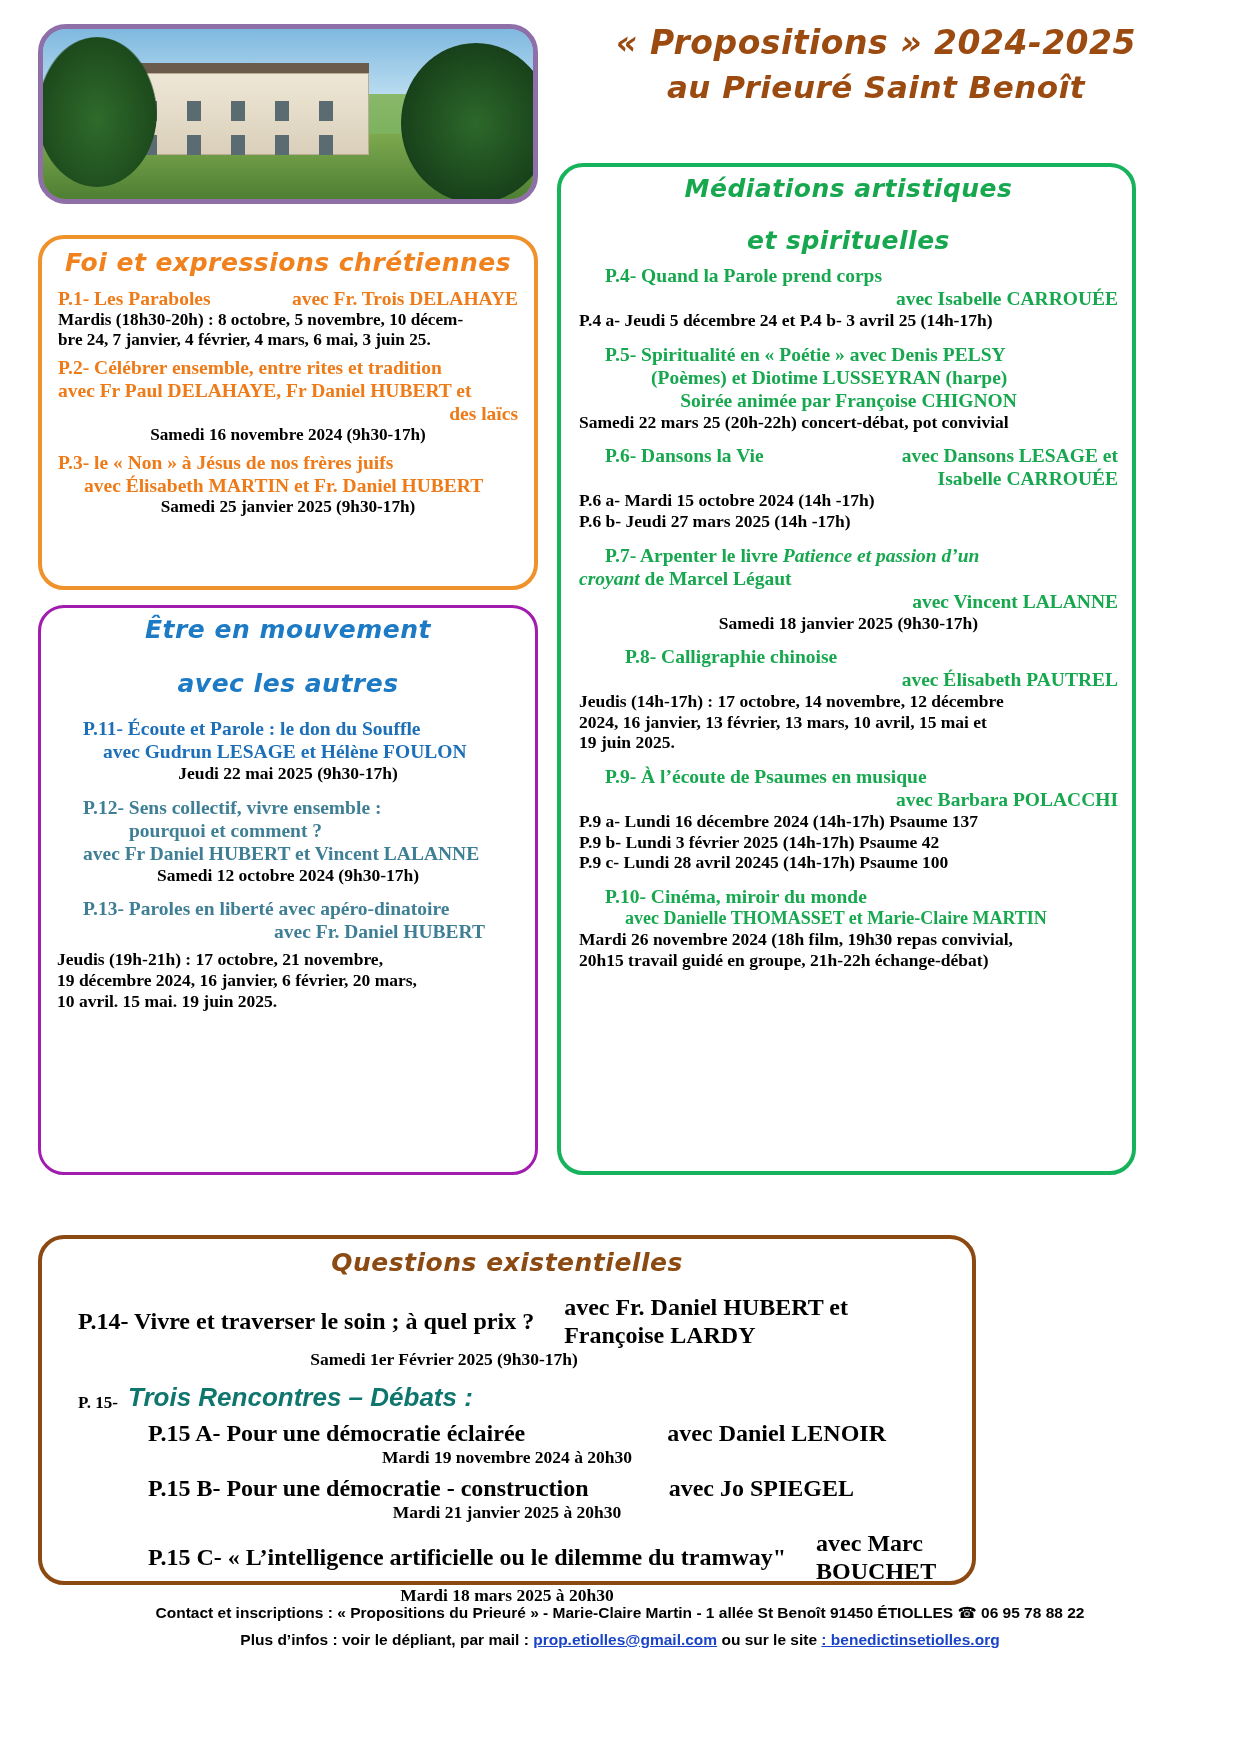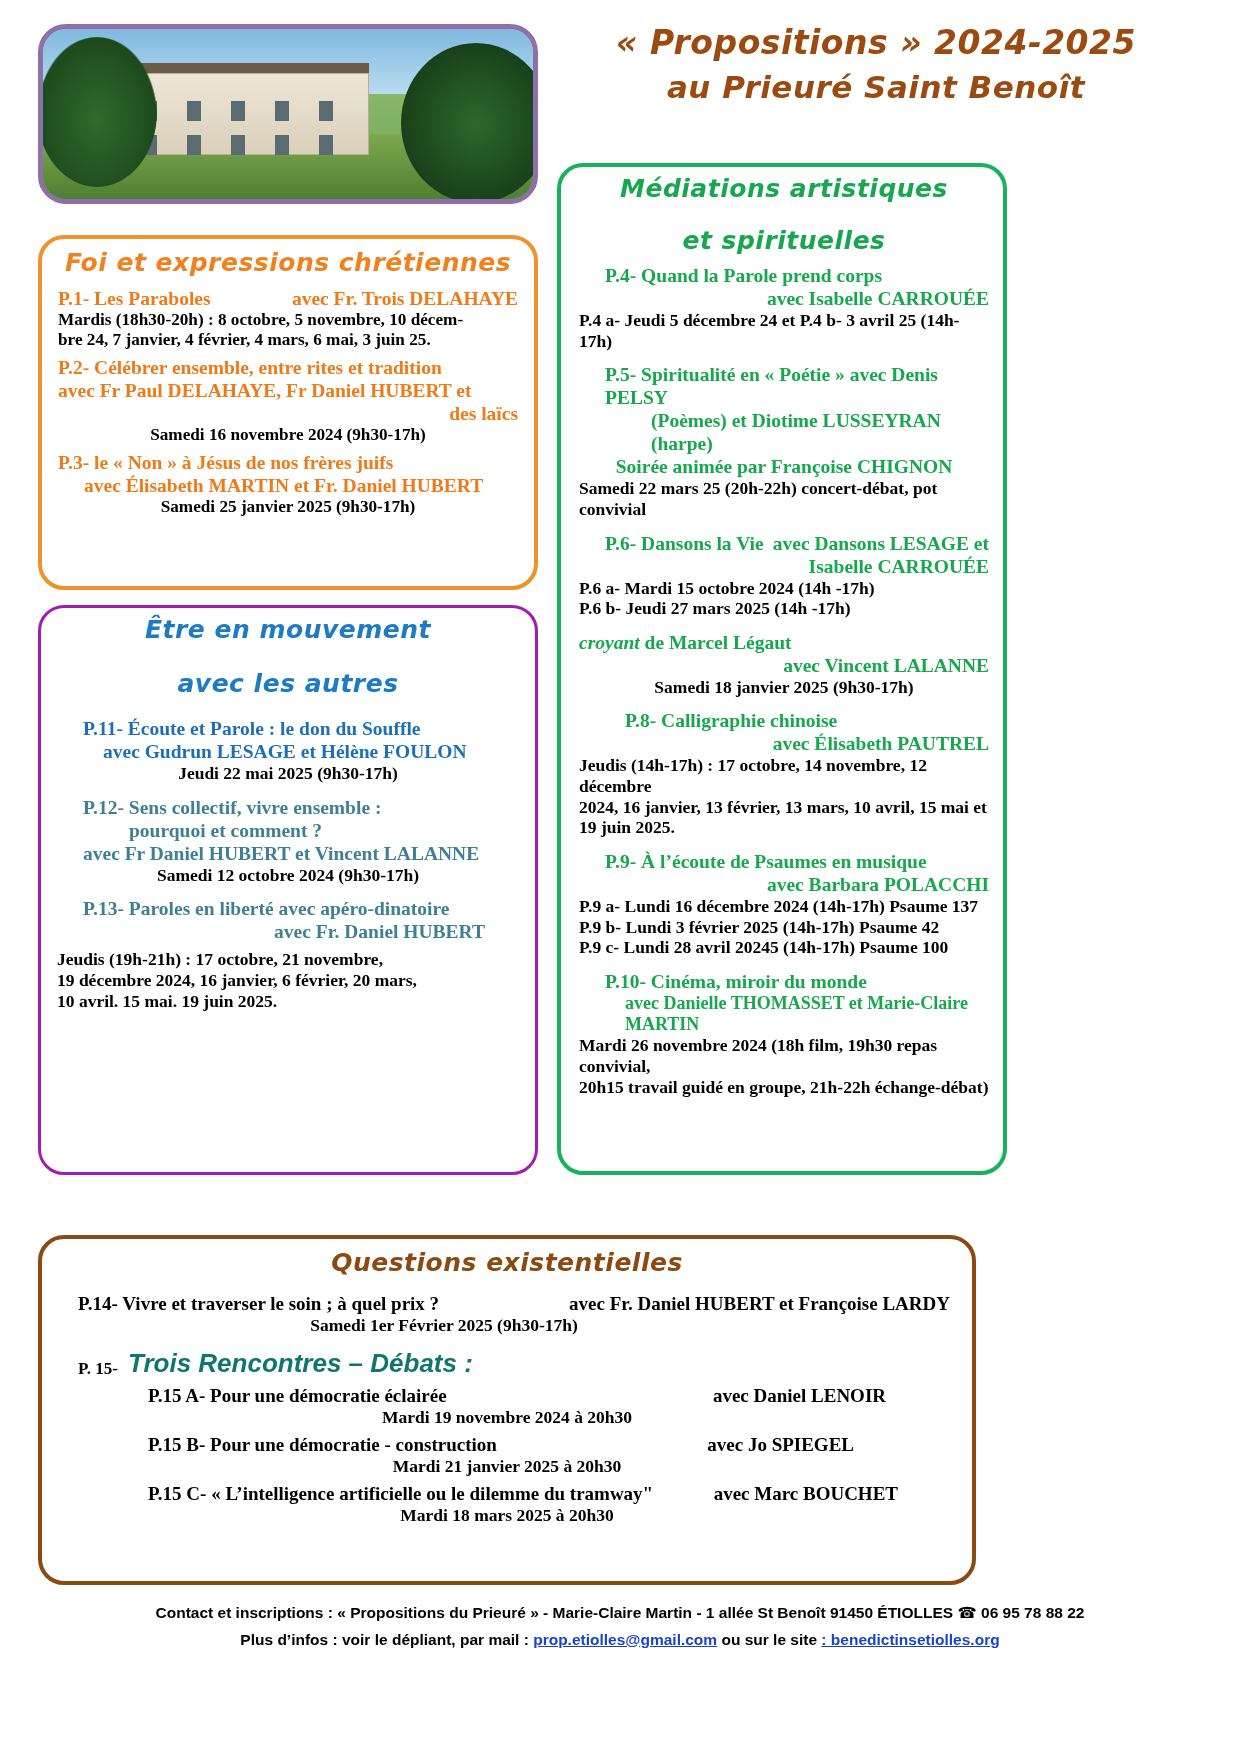--- a/index.html
+++ b/index.html
@@ -65,21 +65,21 @@
 
   
   .box { position:absolute; border-radius:26px; background:#fff; }
   .box-orange { border:4px solid #f0922b; }
   .box-blue   { border:3px solid #a21caf; }
   .box-green  { border:4px solid #17b35c; }
   .box-brown  { border:4px solid #8c4a13; }
 
   #box-foi    { left:38px;  top:235px;  width:500px; height:355px; }
   #box-etre   { left:38px;  top:605px;  width:500px; height:570px; }
-  #box-med    { left:557px; top:163px;  width:450px; height:1012px; }
+  #box-med    { left:557px; top:163px;  width:579px; height:1012px; }
   #box-quest  { left:38px;  top:1235px; width:938px; height:350px; }
 
   .inner { padding:10px 14px 8px 14px; }
 
   
   h2.sect {
     margin:0; padding:0;
     font-family:"DejaVu Sans", sans-serif;
     font-weight:bold; font-style:italic;
     text-align:center;
@@ -117,21 +117,21 @@
   
   #box-med .inner { padding:4px 14px 6px 18px; }
   #box-med .p-title { font-size:19.5px; }
   #box-med .p-line  { font-size:17.5px; }
 
   
   #box-etre .inner { padding:4px 16px; }
 
   
   #box-quest .inner { padding:6px 22px; }
-  #box-quest .p-title { font-size:19px; }
+  #box-quest .p-title { font-size:24px;gap:30px; }
   .rencontres {
     font-family:Liberation Sans, sans-serif;
     font-weight:bold; font-style:italic;
     color:#0f766e; font-size:26px;
   }
   .row { display:flex; align-items:center; }
   .row .left { flex:0 0 auto; }
   .row .right { margin-left:auto; }
 
   
@@ -277,20 +277,23 @@
           <span class="right">avec Dansons LESAGE et</span>
         </div>
         <div class="t p-title c-green rt">Isabelle CARROUÉE</div>
         <div class="t p-line">P.6 a- Mardi 15 octobre  2024  (14h -17h)</div>
         <div class="t p-line">P.6 b- Jeudi   27 mars  2025        (14h -17h)</div>
       </div>
 
       <div class="gap-m"></div>
 
       <div>
+        <div class="t p-title c-green ind1">
+          <span>P.7-  Arpenter le livre </span><span class="ital">Patience et passion d’un</span>
+        </div>
         <div class="t p-title c-green">
           <span class="ital">croyant</span><span>  de Marcel Légaut</span>
         </div>
         <div class="t p-title c-green rt">avec Vincent LALANNE</div>
         <div class="t p-line ctr">Samedi 18 janvier 2025  (9h30-17h)</div>
       </div>
 
       <div class="gap-m"></div>
 
       <div>

